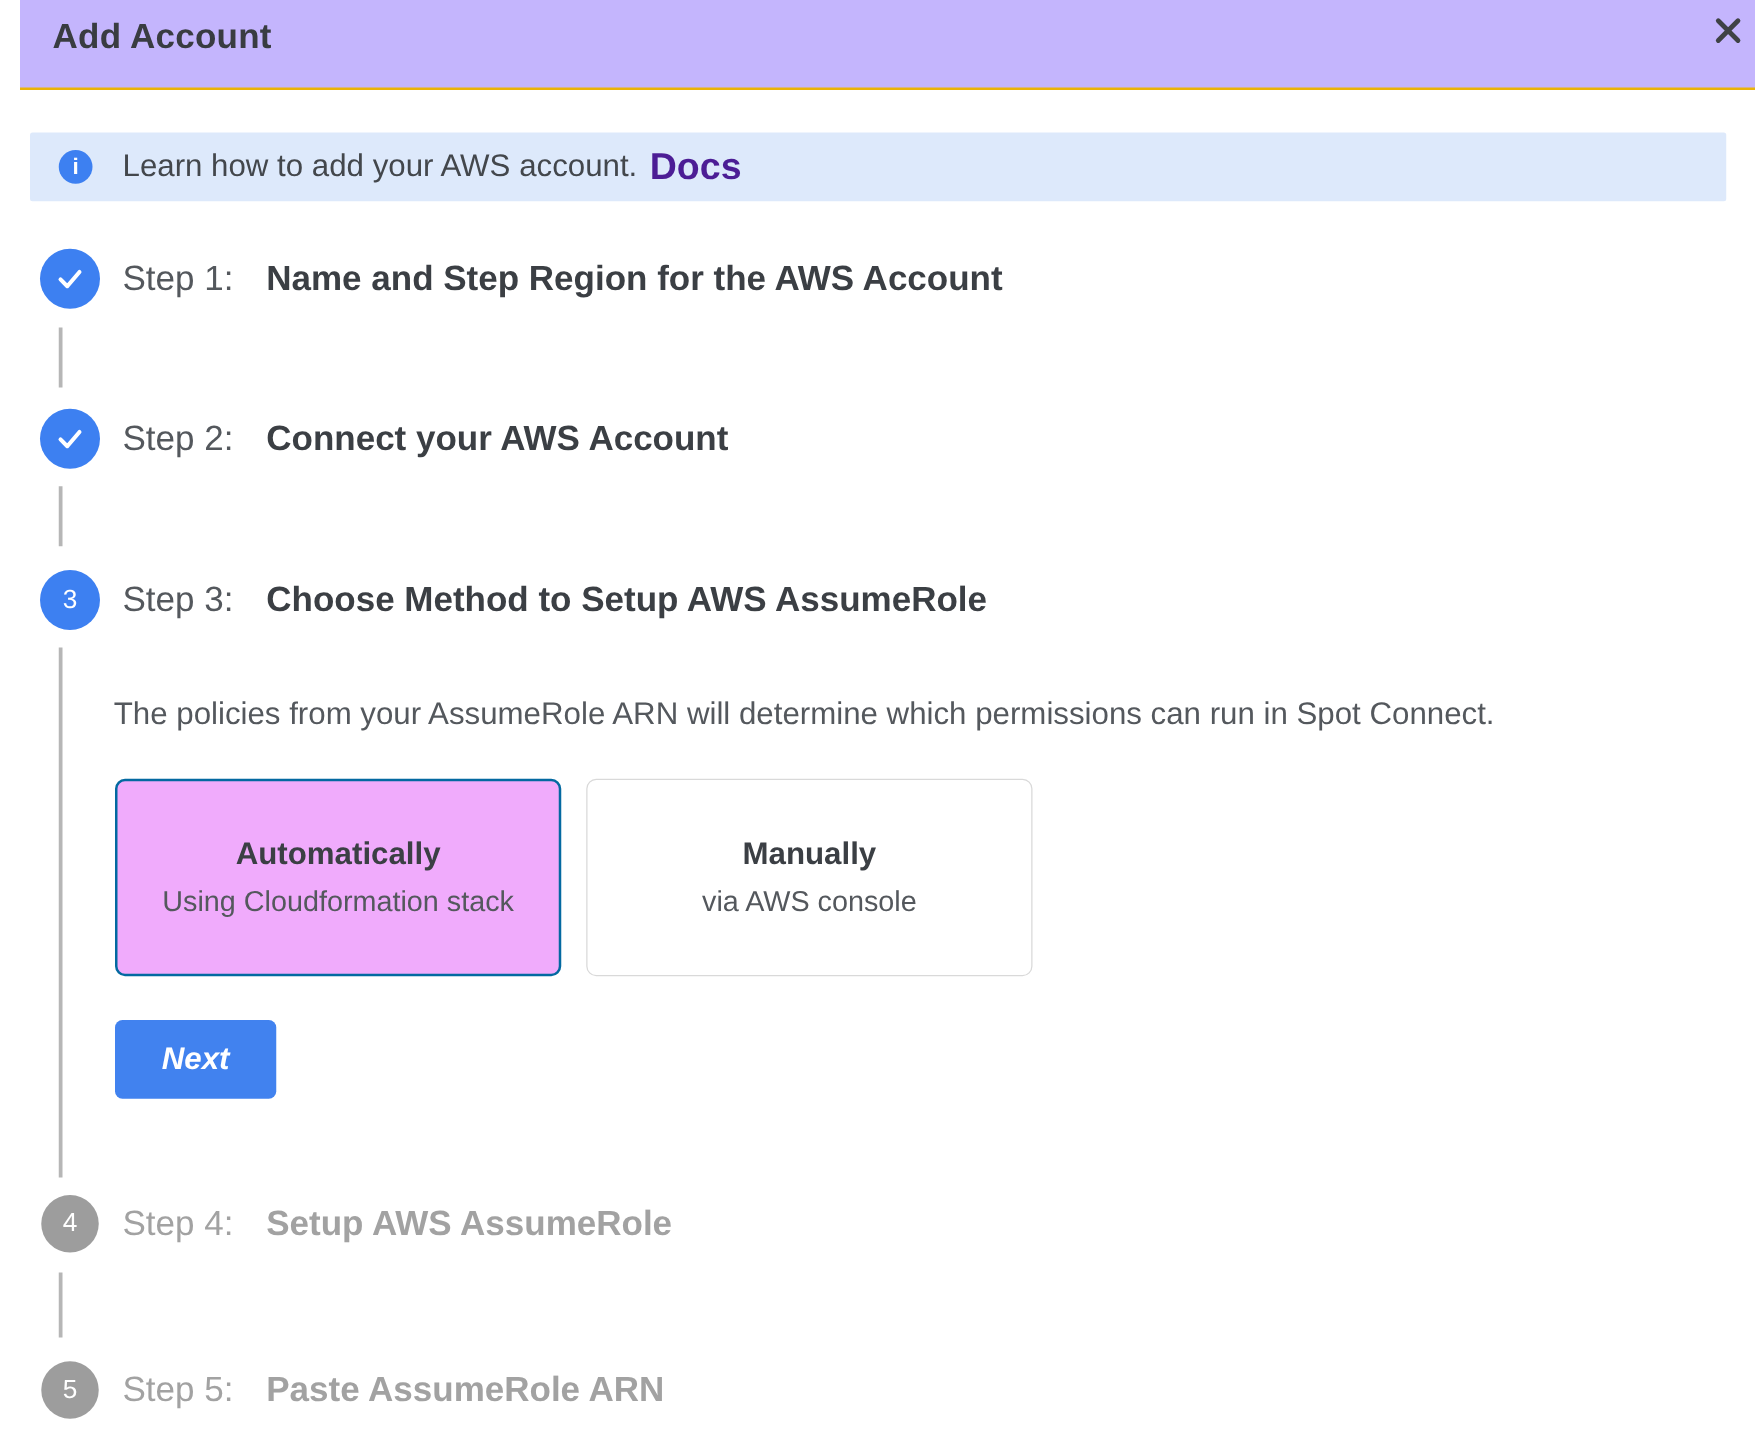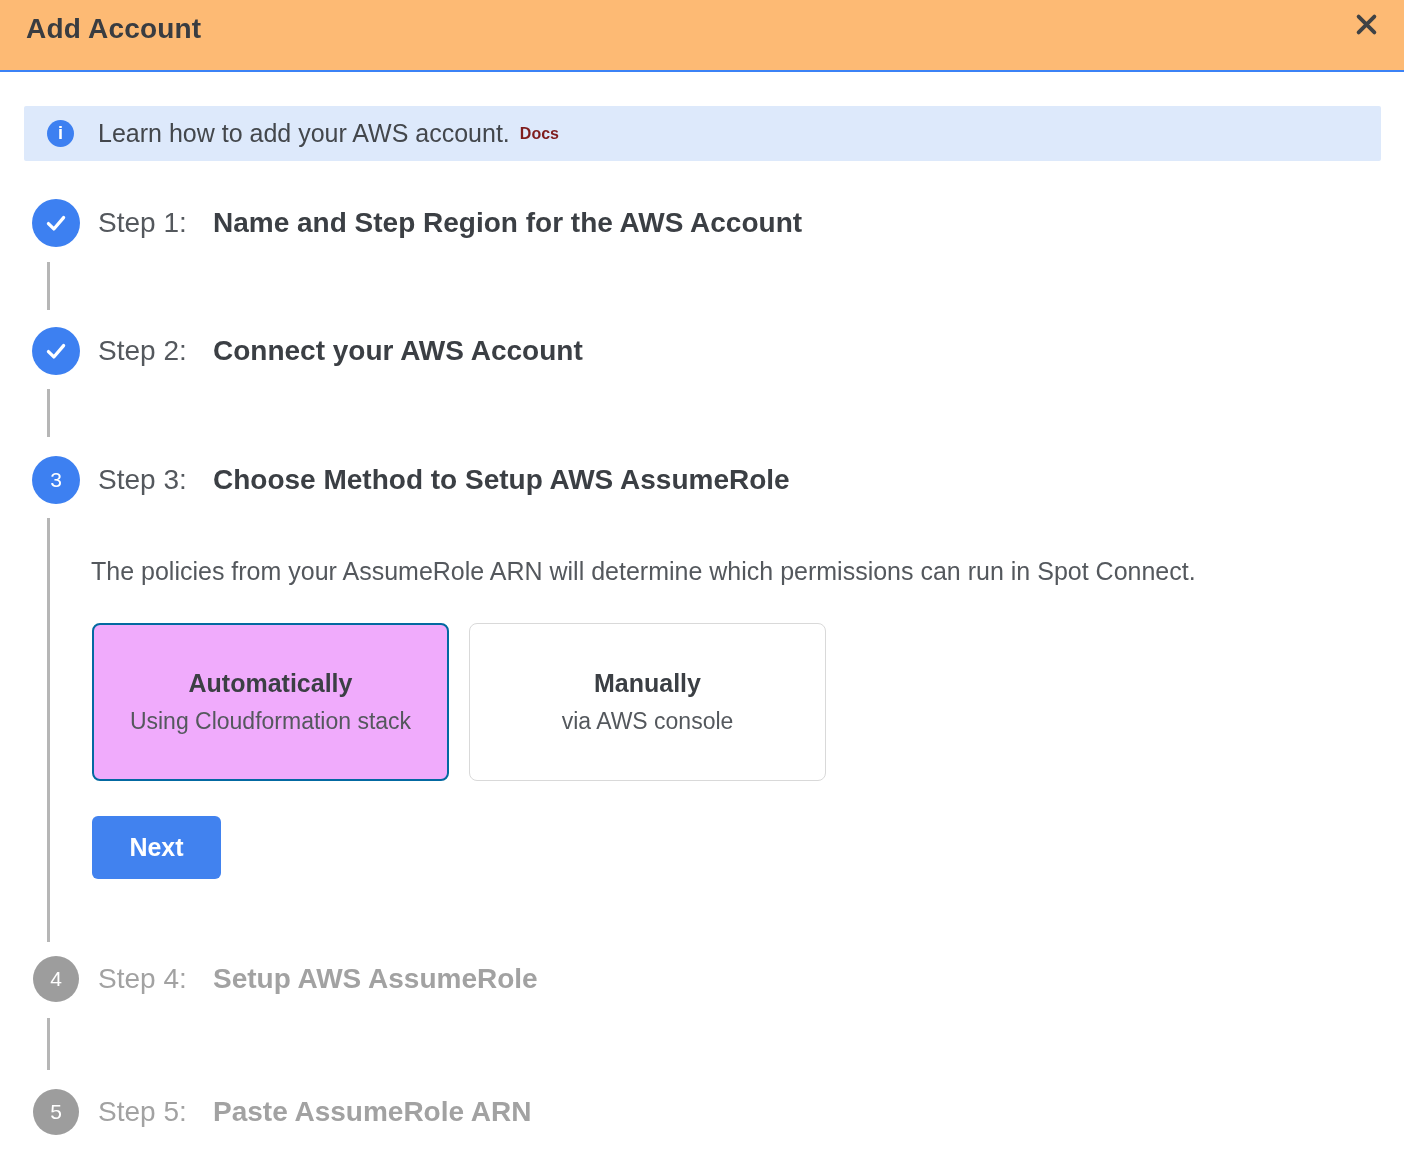--- a/index.html
+++ b/index.html
@@ -10,24 +10,24 @@
     position: relative;
     width: 1404px;
     height: 1159px;
     background: #ffffff;
     overflow: hidden;
   }
 
   
   .modal-header {
     position: absolute;
-    top: 0; left: 0; right: 0;
+    top: 0; left: 16px; right: 0;
     height: 72px;
-    border-bottom: 2px solid #3b82f6;
-    background: #fdba74;
+    border-bottom: 2px solid #eab308;
+    background: #c4b5fd;
   }
   .modal-title {
     position: absolute;
     left: 26px; top: 13px;
     font-size: 28px;
     font-weight: 700;
     color: #393c41;
     letter-spacing: 0.2px;
   }
   .close-btn {
@@ -61,23 +61,23 @@
     font-weight: 700;
     flex: 0 0 auto;
   }
   .banner-text {
     margin-left: 24px;
     font-size: 25px;
     color: #43474c;
   }
   .banner-link {
     margin-left: 10px;
-    font-size: 16px;
-    font-weight: 700;
-    color: #7f1d1d;
+    font-size: 30px;
+    font-weight: 700;
+    color: #4c1d95;
     text-decoration: none;
     cursor: pointer;
   }
 
   
   .step-row {
     position: absolute;
     left: 32px;
     height: 48px;
     display: flex;
@@ -192,20 +192,21 @@
     width: 168px;
     background: #ffffff;
     border: 2px solid #4184f1;
     color: #4184f1;
   }
   .btn-primary {
     width: 129px;
     background: #4182ef;
     border: none;
     color: #ffffff;
+    font-style: italic;
   }
 
   .r1 { top: 199px; }
   .r2 { top: 327px; }
   .r3 { top: 456px; }
   .r4 { top: 955px; }
   .r5 { top: 1088px; }
 </style>
 </head>
 <body>

